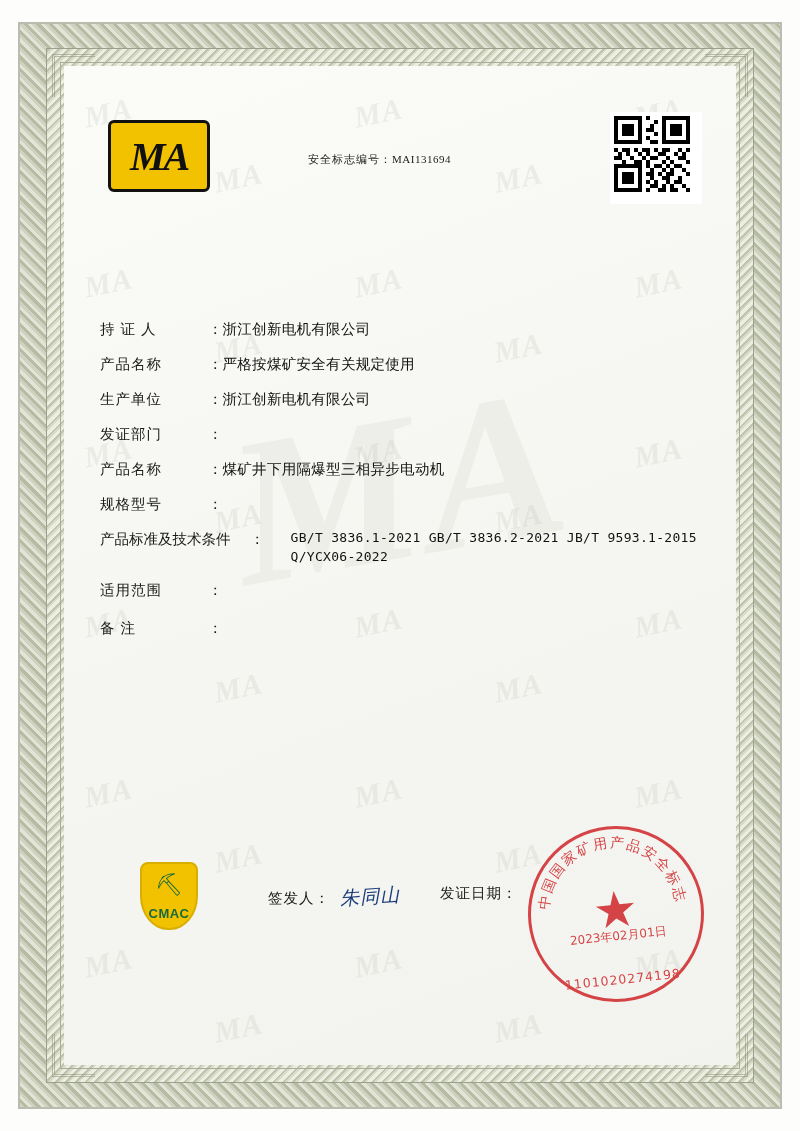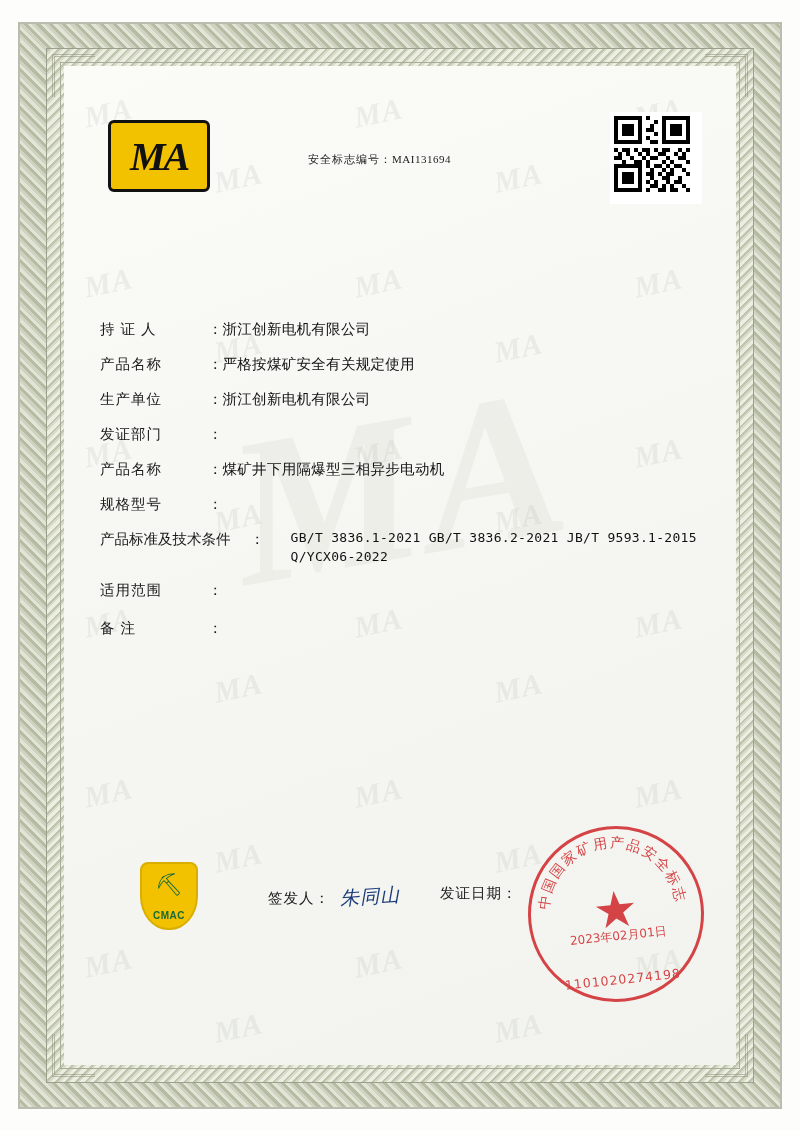--- a/index.html
+++ b/index.html
@@ -282,21 +282,21 @@
   .cmac-badge .helmet {
     position: absolute;
     top: 10px;
     left: 50%;
     transform: translateX(-50%);
     font-size: 22px;
     color: #17693a;
     line-height: 1;
   }
   .cmac-badge .cmac-text {
-    font-size: 10px;
+    font-size: 13px;
     font-weight: bold;
     color: #17693a;
     letter-spacing: .5px;
     font-family: "Liberation Sans", sans-serif;
   }
 
   .sign-row {
     position: absolute;
     left: 268px;
     top: 884px;

